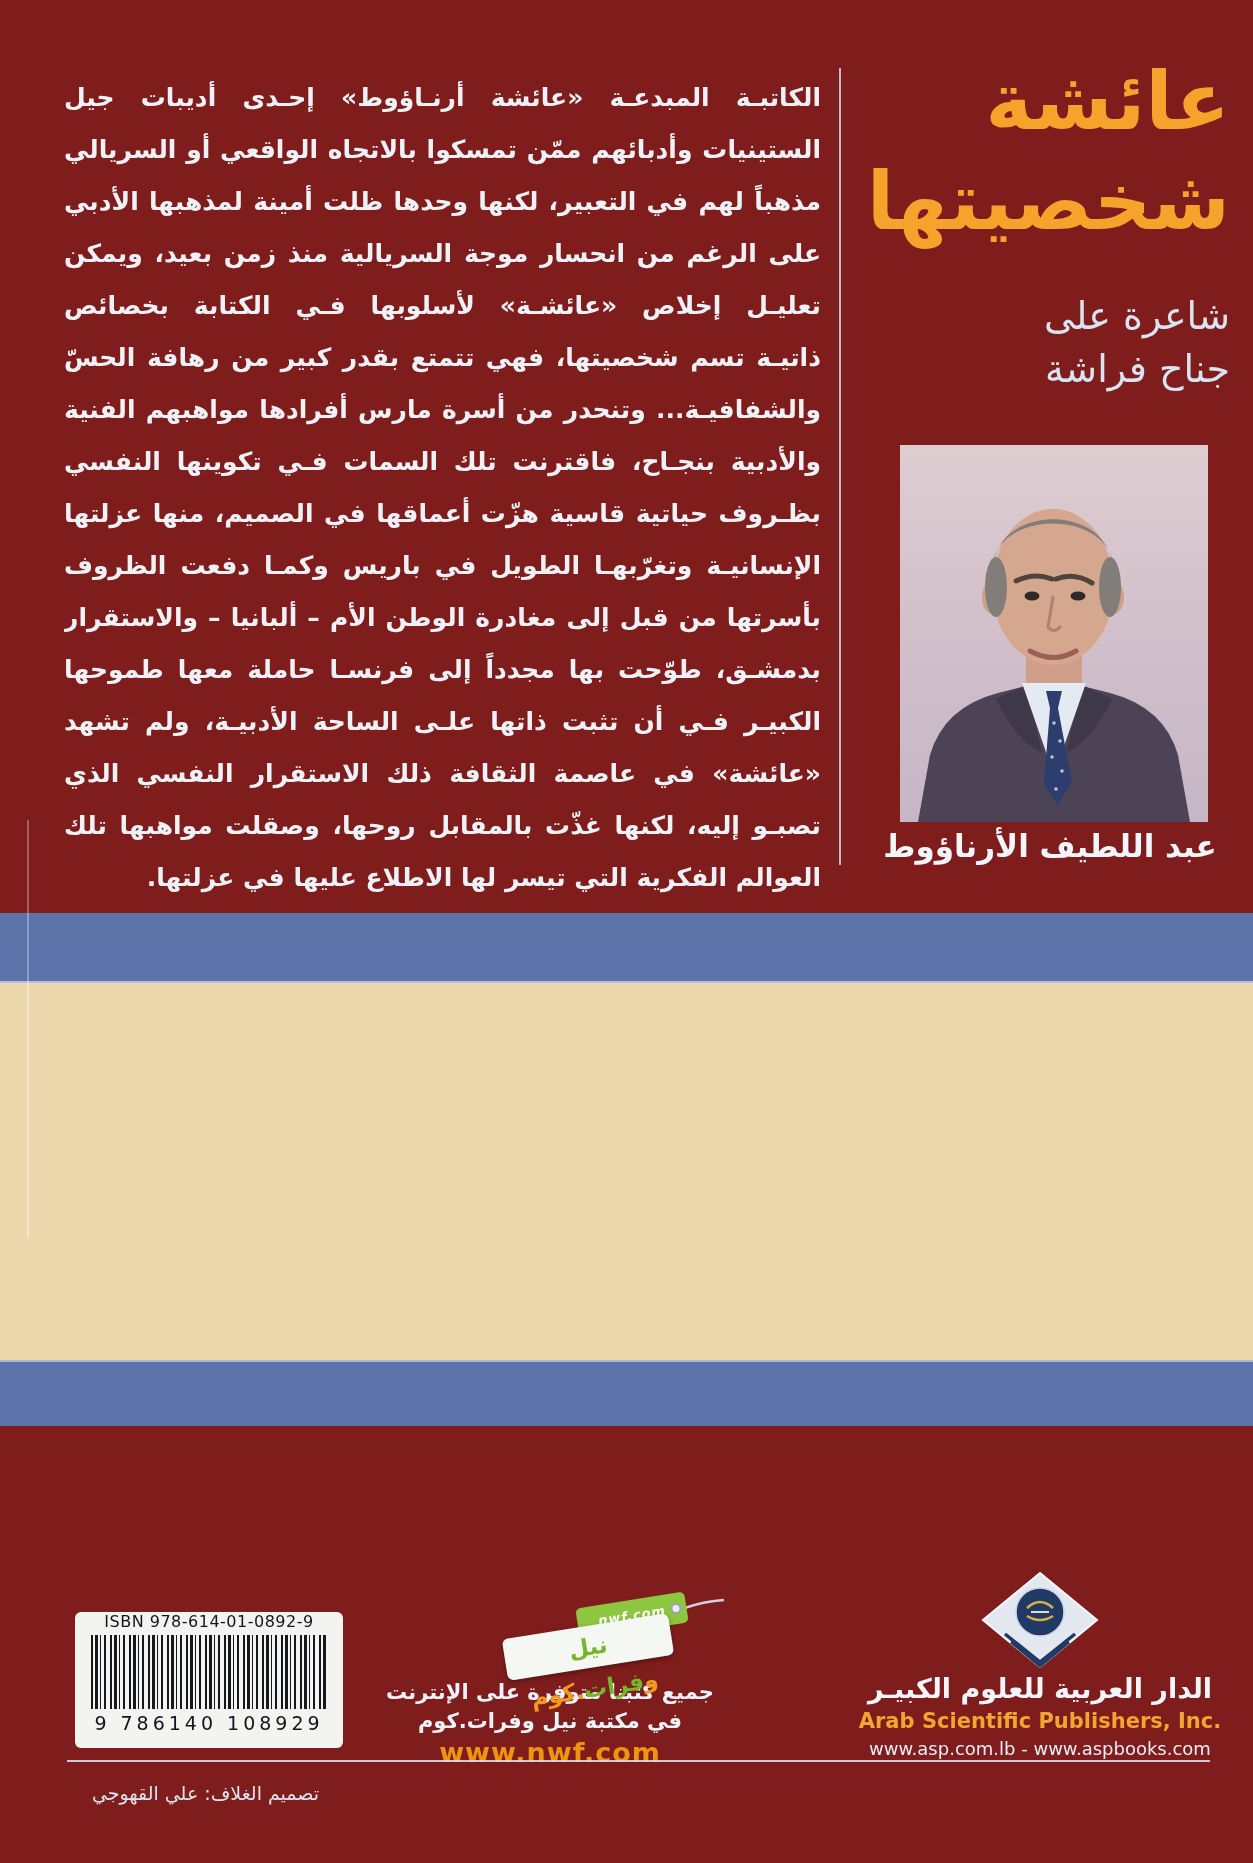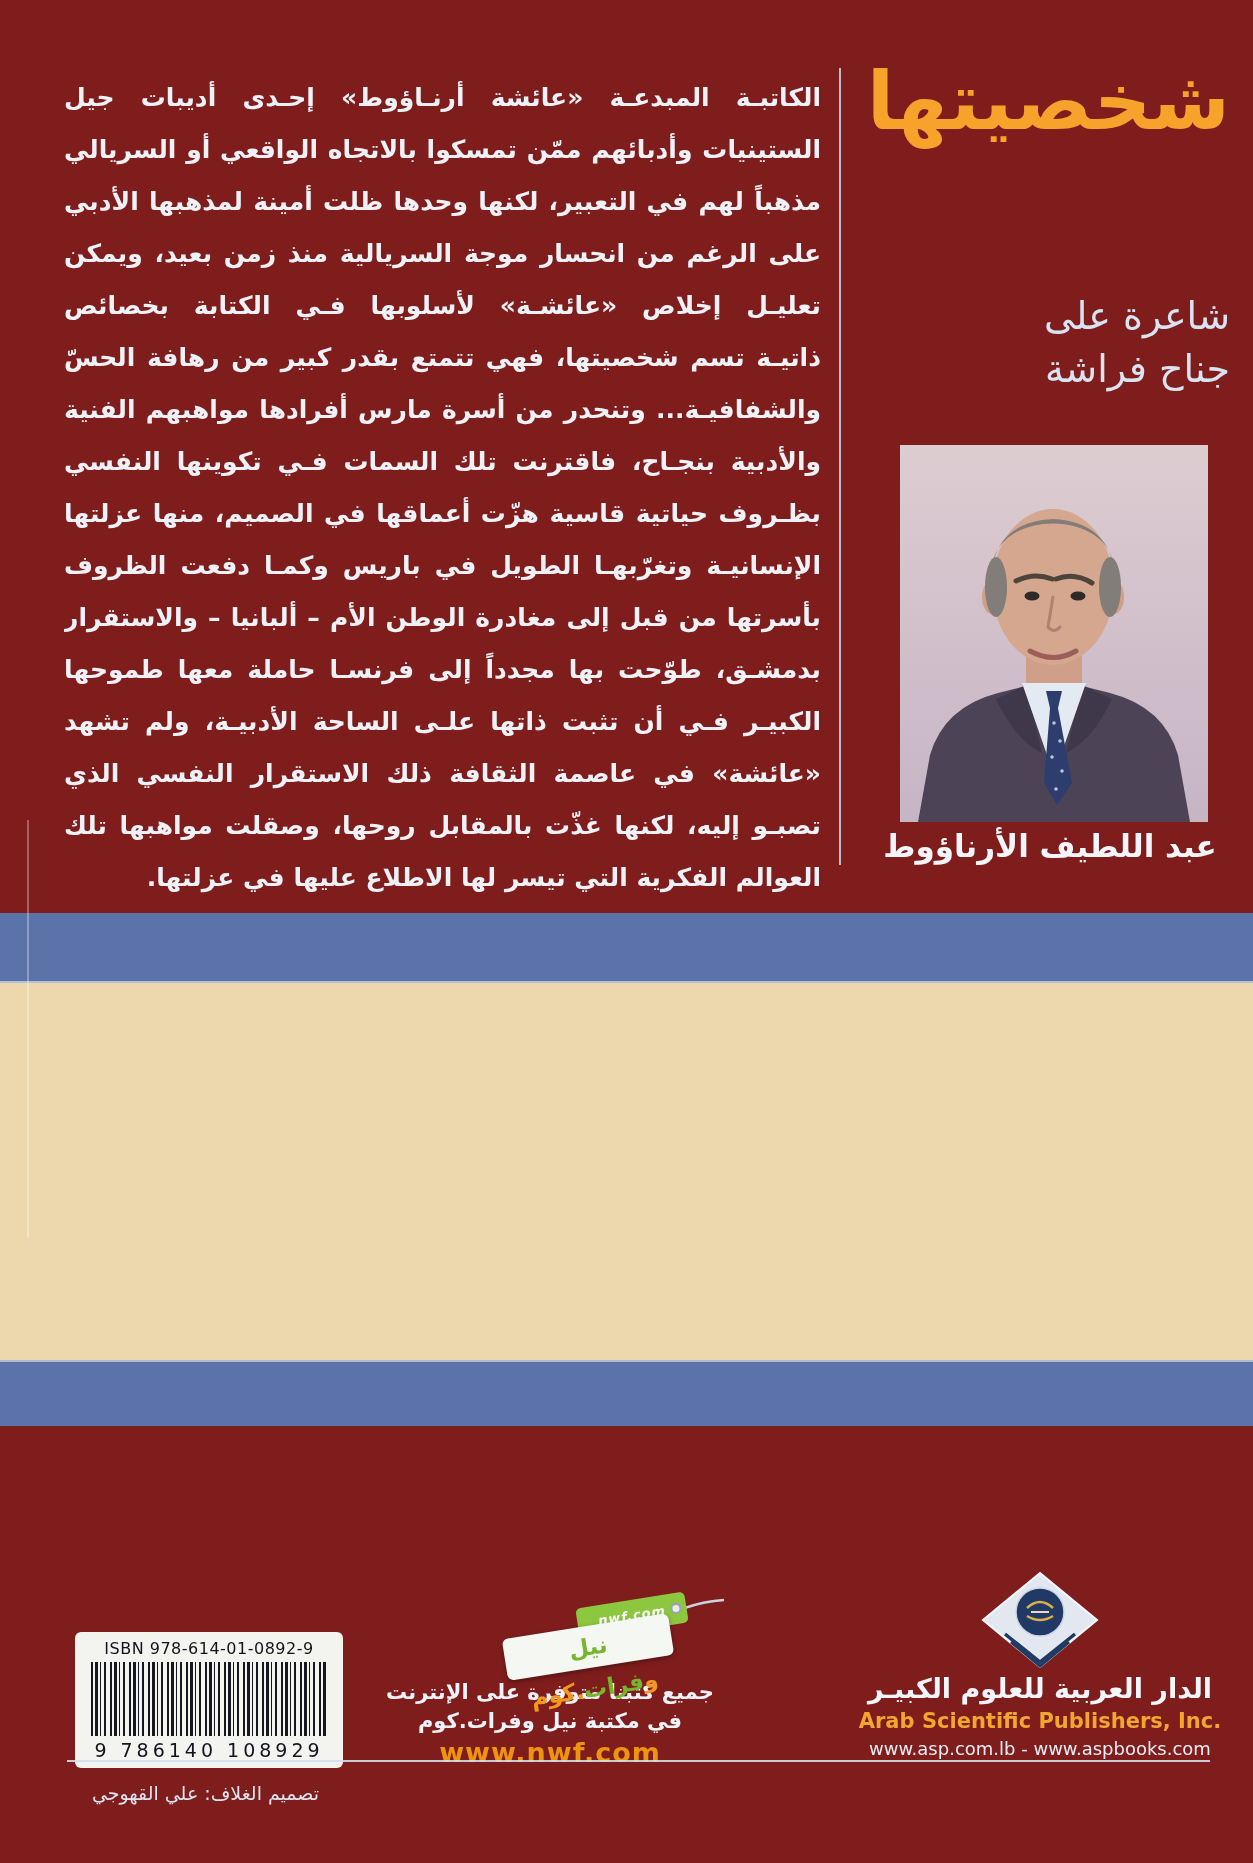--- a/index.html
+++ b/index.html
@@ -24,21 +24,21 @@
   .divider{left:839px; top:68px; width:2px; height:797px; background:rgba(205,214,232,.85);}
   
   .title-block{right:23px; top:52px; width:385px; direction:rtl; text-align:right;}
   .title-line{font-size:80px; line-height:100px; font-weight:bold; color:#f6a22b; letter-spacing:0;}
   .subtitle-block{right:23px; top:290px; width:385px; direction:rtl; text-align:right;}
   .subtitle-line{font-size:38px; line-height:53px; color:#d9e4f2; font-weight:normal;}
   
   .photo{left:900px; top:445px; width:308px; height:377px;}
   .caption{left:850px; top:828px; width:400px; text-align:center; font-size:31px; font-weight:bold; color:#f2f5fa; direction:rtl;}
   
-  .barcode{left:75px; top:1612px; width:268px; height:136px; background:#f3f3ef; border-radius:6px; padding-top:7px; box-sizing:border-box;margin-top:20px;}
+  .barcode{left:75px; top:1612px; width:268px; height:136px; background:#f3f3ef; border-radius:6px; box-sizing:border-box;}
   .isbn{text-align:center; font-size:16px; color:#14141e; letter-spacing:.5px; font-weight:normal;}
   .bars{margin:4px 16px 0; height:74px;
     background:repeating-linear-gradient(90deg,
       #17171f 0 2px, transparent 2px 4px,
       #17171f 4px 7px, transparent 7px 9px,
       #17171f 9px 10px, transparent 10px 13px,
       #17171f 13px 15px, transparent 15px 19px);
   }
   .digits{text-align:center; font-size:19px; letter-spacing:4px; color:#14141e; margin-top:3px; font-family:"DejaVu Sans", sans-serif;}
   
@@ -93,20 +93,21 @@
     <div class="about-line">بدمشـق، طوّحت بها مجدداً إلى فرنسـا حاملة معها طموحها</div>
     <div class="about-line">الكبيـر فـي أن تثبت ذاتها علـى الساحة الأدبيـة، ولم تشهد</div>
     <div class="about-line">«عائشة» في عاصمة الثقافة ذلك الاستقرار النفسي الذي كانت</div>
     <div class="about-line">تصبـو إليه، لكنها غذّت بالمقابل روحها، وصقلت مواهبها تلك</div>
     <div class="about-line last">العوالم الفكرية التي تيسر لها الاطلاع عليها في عزلتها.</div>
   </div>
 
   <div class="abs divider"></div>
 
   <div class="abs title-block">
+    <div class="title-line">عائشة</div>
     <div class="title-line">شخصيتها</div>
   </div>
   <div class="abs subtitle-block">
     <div class="subtitle-line">شاعرة على</div>
     <div class="subtitle-line">جناح فراشة</div>
   </div>
 
   <div class="abs photo">
     <svg width="308" height="377" viewBox="0 0 308 377" xmlns="http://www.w3.org/2000/svg">
       <defs>

